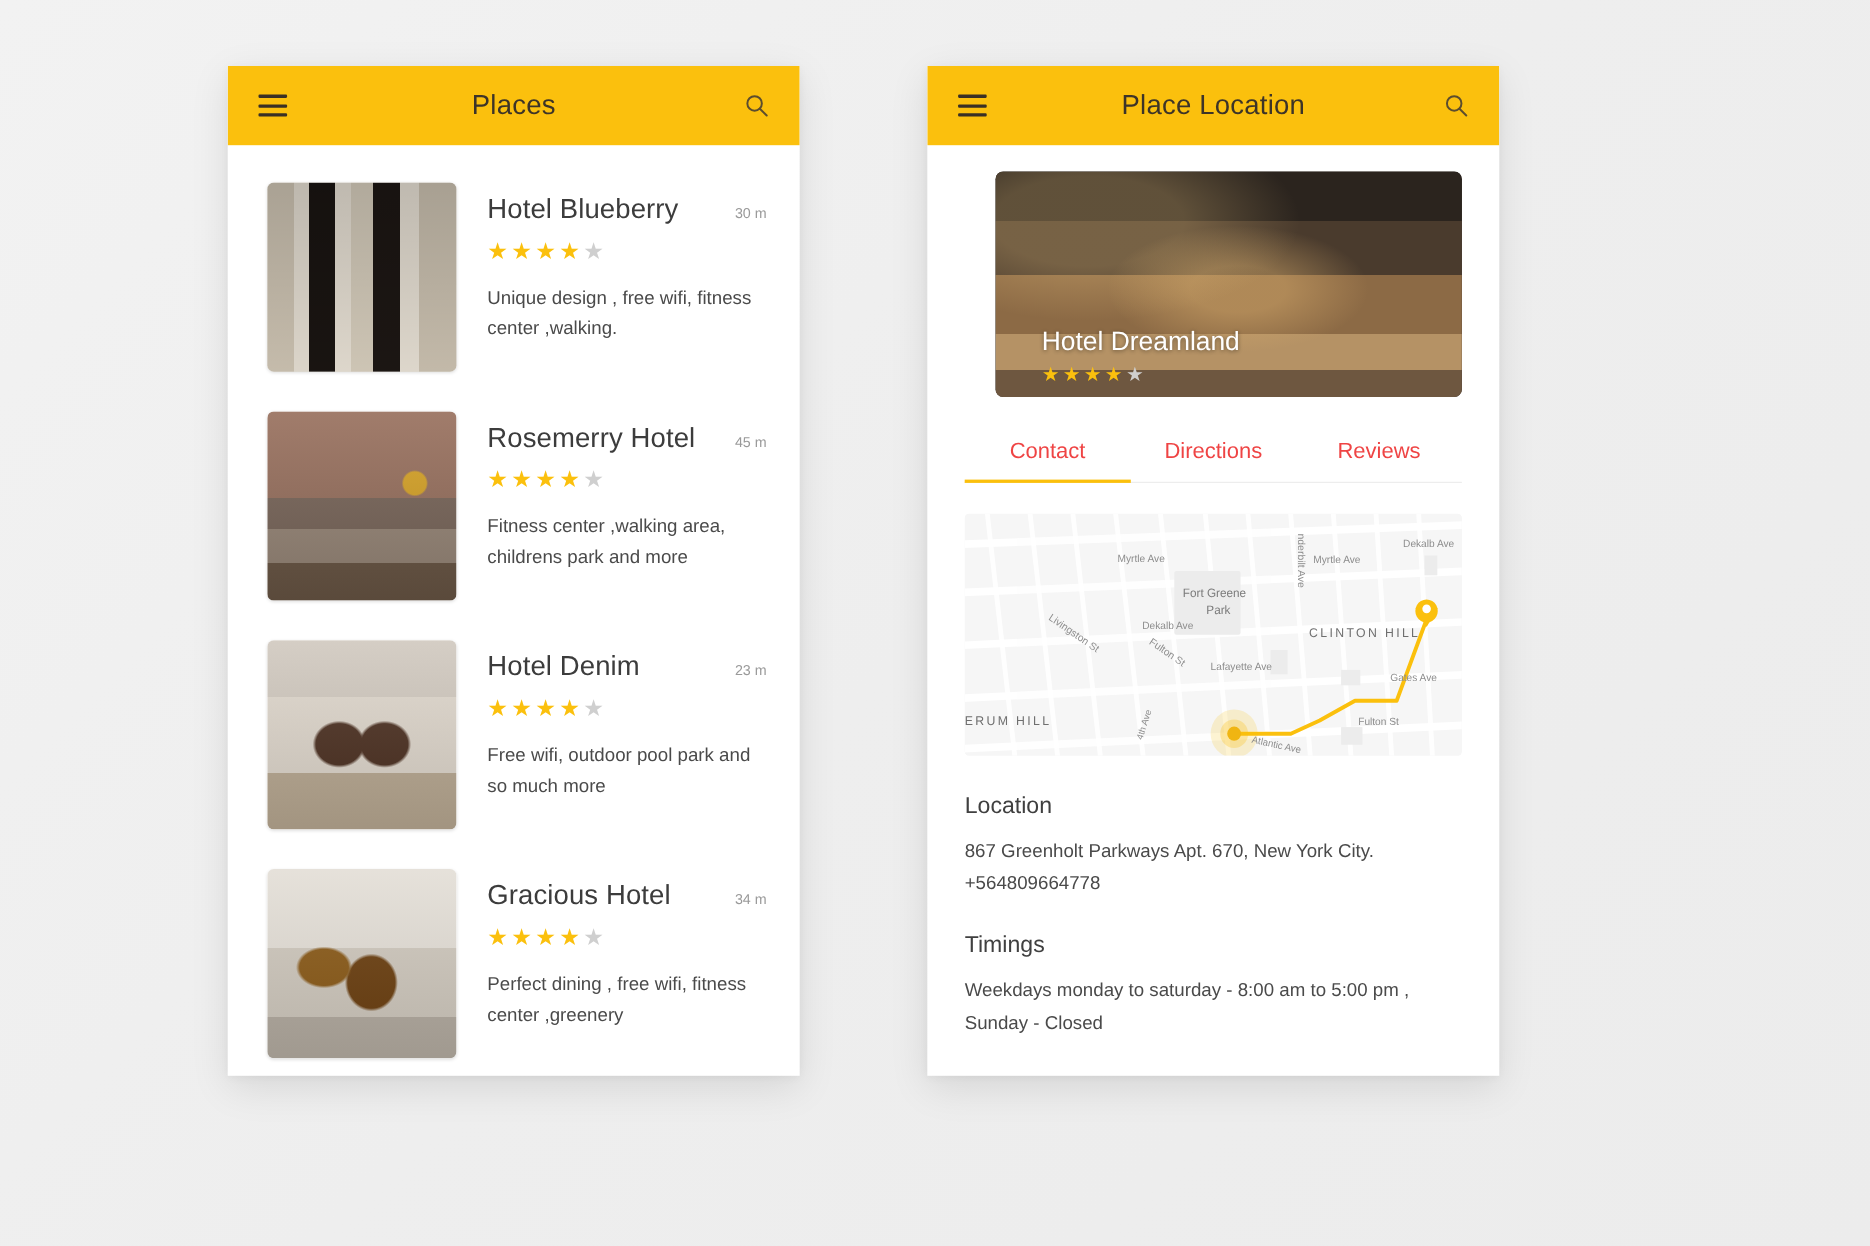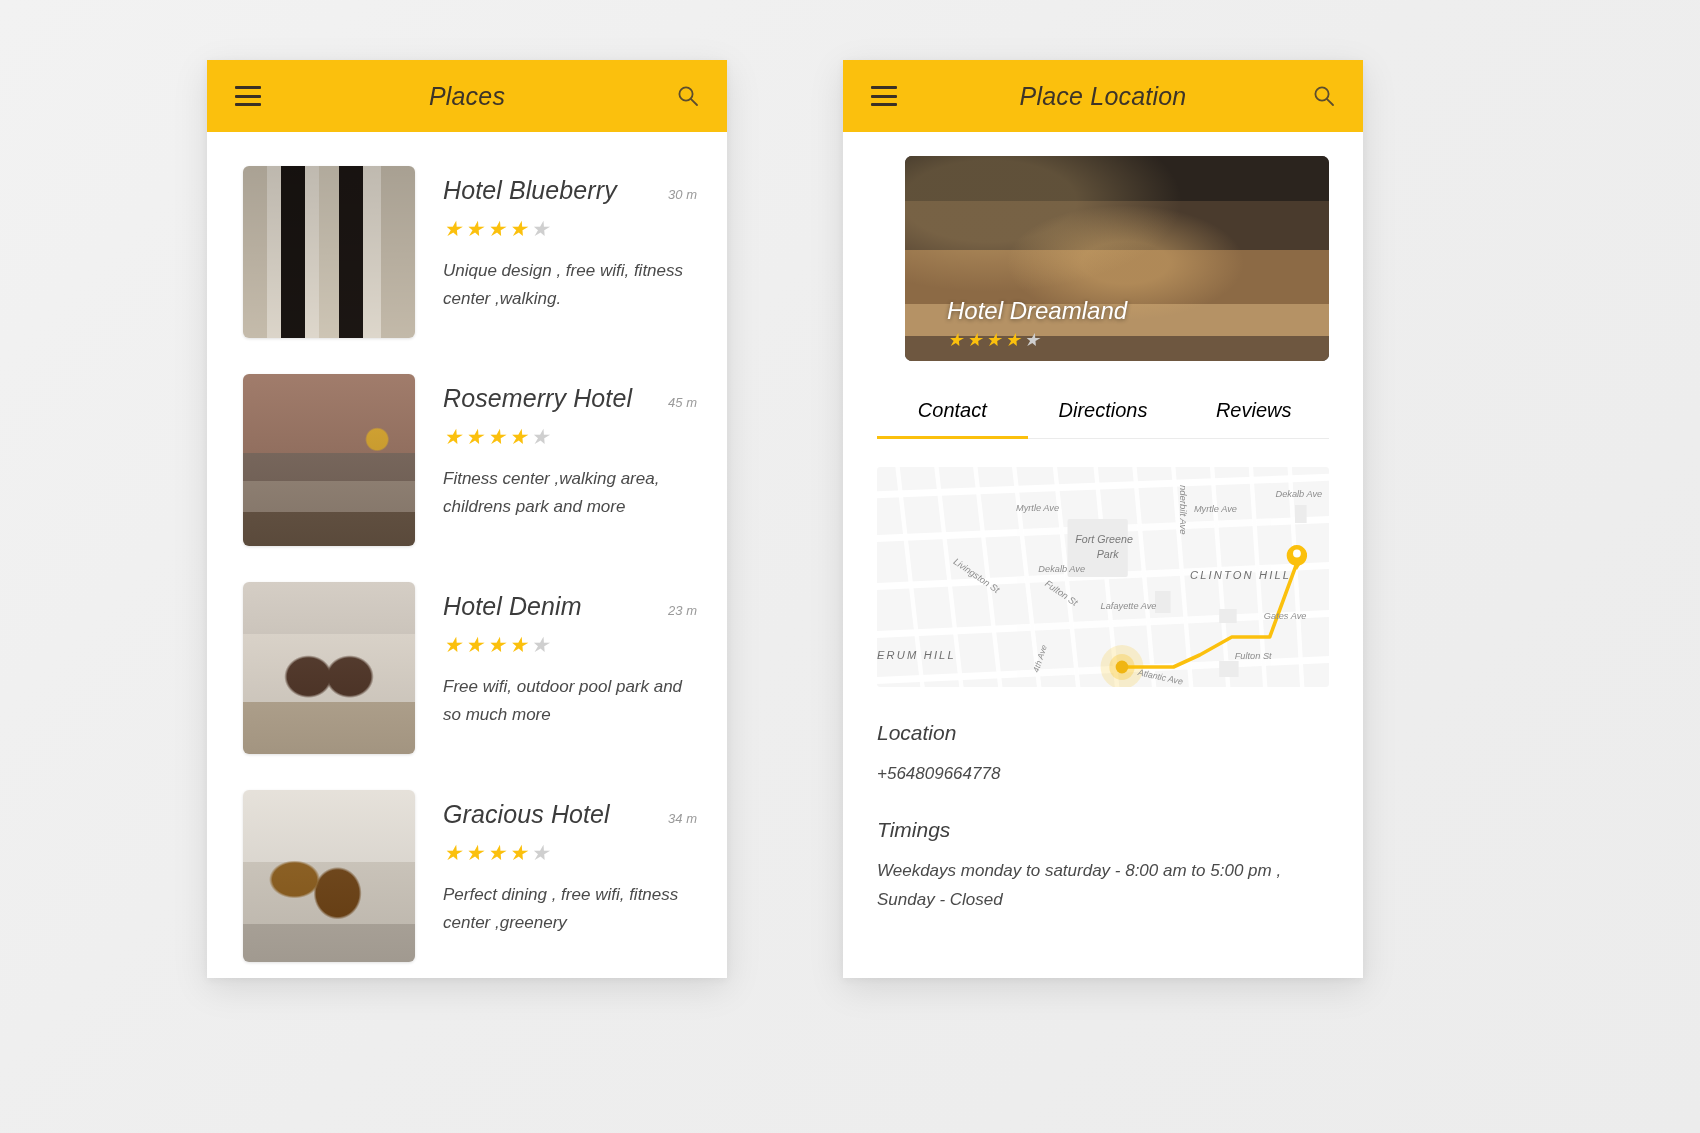--- a/index.html
+++ b/index.html
@@ -6,21 +6,20 @@
   html, body {
     width: 1700px; height: 1133px;
     background: #f0f0f0;
     font-family: "Liberation Sans", sans-serif;
     overflow: hidden;
   }
   .canvas {
     position: relative;
     width: 1700px; height: 1133px;
     background: linear-gradient(135deg,#f2f2f2 0%, #eeeeee 50%, #ececec 100%);
-    font-style: italic;
   }
 
   
   .phone {
     position: absolute;
     background: #ffffff;
     box-shadow: 0 10px 34px rgba(0,0,0,0.10), 0 2px 8px rgba(0,0,0,0.05);
     overflow: hidden;
   }
   #phone-left  { left: 207px; top: 60px; width: 520px; height: 918px; }
@@ -112,21 +111,21 @@
   .tabs {
     display: flex;
     margin-top: 26px;
     border-bottom: 1px solid #ebebeb;
   }
   .tab {
     flex: 1;
     text-align: center;
     padding: 12px 0 16px 0;
     font-size: 20px;
-    color: #000000;
+    color: #ef4444;
     cursor: pointer;
     position: relative;
   }
   .tab.active::after {
     content: "";
     position: absolute; left: 0; right: 0; bottom: -1px;
     height: 3px; background: #FBC00D;
   }
 
   
@@ -340,20 +339,21 @@
             <text transform="translate(312,18) rotate(90)" font-size="9.5">nderbilt Ave</text>
             <text transform="translate(166,206) rotate(-72)" font-size="8.5">4th Ave</text>
             <text transform="translate(268,208) rotate(12)" font-size="9">Atlantic Ave</text>
             <text x="0" y="192" font-size="11.5" letter-spacing="2.2" fill="#6f6f6f">ERUM HILL</text>
           </g>
         </svg>
       </div>
 
       <div class="info">
         <h3>Location</h3>
+        <p>867 Greenholt Parkways Apt. 670, New York City.</p>
         <p>+564809664778</p>
         <div class="block2">
           <h3>Timings</h3>
           <p>Weekdays  monday to saturday - 8:00 am to 5:00 pm , Sunday - Closed</p>
         </div>
       </div>
 
     </div>
   </div>
 

